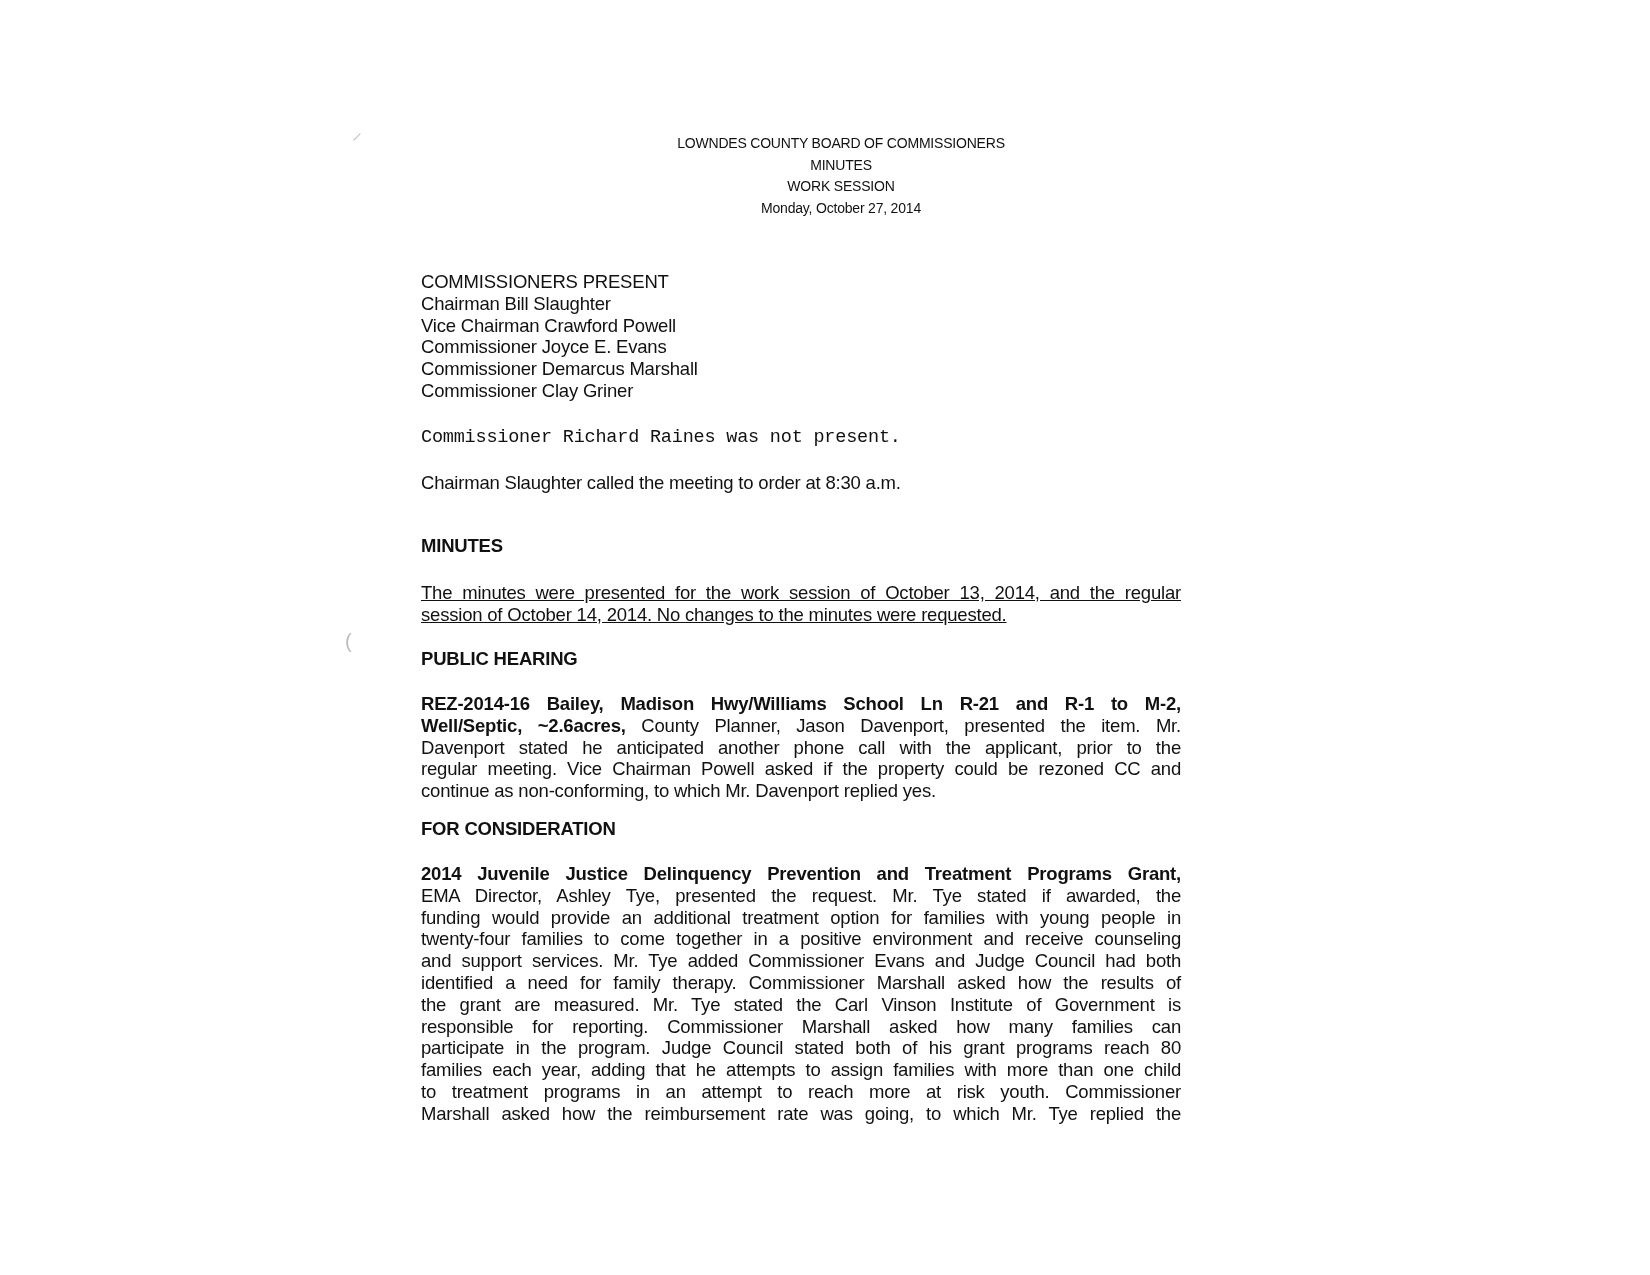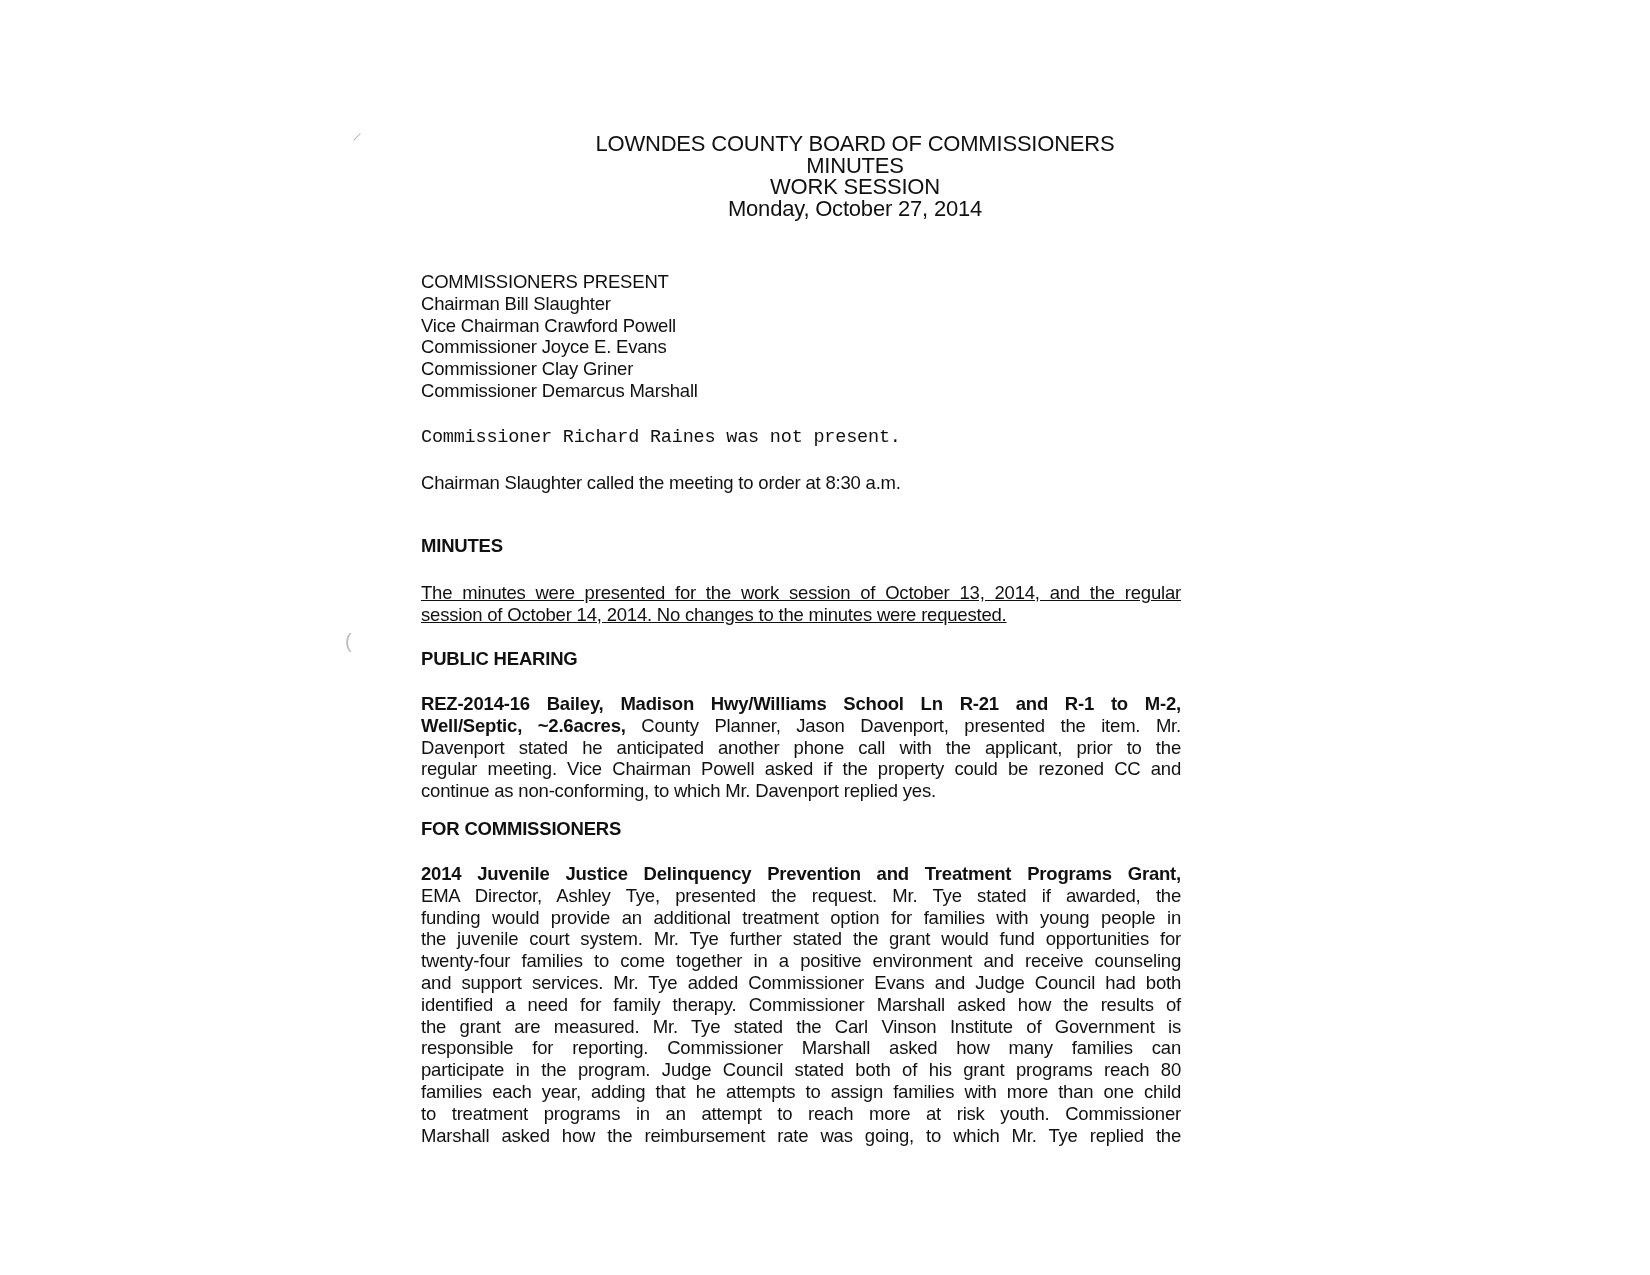--- a/index.html
+++ b/index.html
@@ -1,20 +1,20 @@
 <!DOCTYPE html>
 <html><head>
 <meta charset="utf-8">
 <style>
   html, body { margin: 0; padding: 0; background: #ffffff; }
   body { width: 1650px; height: 1275px; position: relative; overflow: hidden;
          font-family: "Liberation Sans", sans-serif; color: #111; }
   .page { position: absolute; left: 0; top: 0; width: 1650px; height: 1275px; }
-  .header { position: absolute; left: 590px; top: 133px; width: 530px; text-align: center;
-            font-size: 22px; line-height: 21.5px; letter-spacing: -0.2px; }
+  .header { position: absolute; left: 576px; top: 133px; width: 530px; text-align: center;
+            font-size: 14px; line-height: 21.5px; letter-spacing: -0.2px; }
   .block { position: absolute; left: 421px; width: 760px; font-size: 18.5px; line-height: 21.8px;
            letter-spacing: -0.2px; }
   .line { display: block; white-space: nowrap; }
   .just { text-align: justify; text-align-last: justify; white-space: normal; width: 760px; }
   .bold { font-weight: bold; }
   .head { font-weight: bold; font-size: 18.5px; }
   .mark { position: absolute; color: #bbb; font-size: 20px; }
 </style>
 </head>
 <body>
@@ -29,22 +29,22 @@
     <span class="line">MINUTES</span>
     <span class="line">WORK SESSION</span>
     <span class="line">Monday, October 27, 2014</span>
   </div>
 
   <div class="block" style="top:271px;">
     <span class="line">COMMISSIONERS PRESENT</span>
     <span class="line">Chairman Bill Slaughter</span>
     <span class="line">Vice Chairman Crawford Powell</span>
     <span class="line">Commissioner Joyce E. Evans</span>
+    <span class="line">Commissioner Demarcus Marshall</span>
     <span class="line">Commissioner Clay Griner</span>
-    <span class="line">Commissioner Demarcus Marshall</span>
   </div>
 
   <div class="block" style="top:427px;font-family:Liberation Mono, monospace;">
     <span class="line">Commissioner Richard Raines was not present.</span>
   </div>
 
   <div class="block" style="top:472px;">
     <span class="line">Chairman Slaughter called the meeting to order at 8:30 a.m.</span>
   </div>
 
@@ -63,28 +63,27 @@
 
   <div class="block" style="top:693px;">
     <span class="line just bold">REZ-2014-16 Bailey, Madison Hwy/Williams School Ln R-21 and R-1 to M-2,</span>
     <span class="line just"><b>Well/Septic, ~2.6acres,</b><span> County Planner, Jason Davenport, presented the item.  Mr.</span></span>
     <span class="line just">Davenport stated he anticipated another phone call with the applicant, prior to the</span>
     <span class="line just">regular meeting.  Vice Chairman Powell asked if the property could be rezoned CC and</span>
     <span class="line">continue as non-conforming, to which Mr. Davenport replied yes.</span>
   </div>
 
   <div class="block" style="top:818px;">
-    <span class="line head">FOR COMMISSIONERS</span>
+    <span class="line head">FOR CONSIDERATION</span>
   </div>
 
   <div class="block" style="top:863px;">
     <span class="line just bold">2014 Juvenile Justice Delinquency Prevention and Treatment Programs Grant,</span>
     <span class="line just">EMA Director, Ashley Tye, presented the request.  Mr. Tye stated if awarded, the</span>
     <span class="line just">funding would provide an additional treatment option for families with young people in</span>
-    <span class="line just">the juvenile court system.  Mr. Tye further stated the grant would fund opportunities for</span>
     <span class="line just">twenty-four families to come together in a positive environment and receive counseling</span>
     <span class="line just">and support services.  Mr. Tye added Commissioner Evans and Judge Council had both</span>
     <span class="line just">identified a need for family therapy.  Commissioner Marshall asked how the results of</span>
     <span class="line just">the grant are measured.  Mr. Tye stated the Carl Vinson Institute of Government is</span>
     <span class="line just">responsible for reporting.  Commissioner Marshall asked how many families can</span>
     <span class="line just">participate in the program.  Judge Council stated both of his grant programs reach 80</span>
     <span class="line just">families each year, adding that he attempts to assign families with more than one child</span>
     <span class="line just">to treatment programs in an attempt to reach more at risk youth.  Commissioner</span>
     <span class="line just">Marshall asked how the reimbursement rate was going, to which Mr. Tye replied the</span>
   </div>

